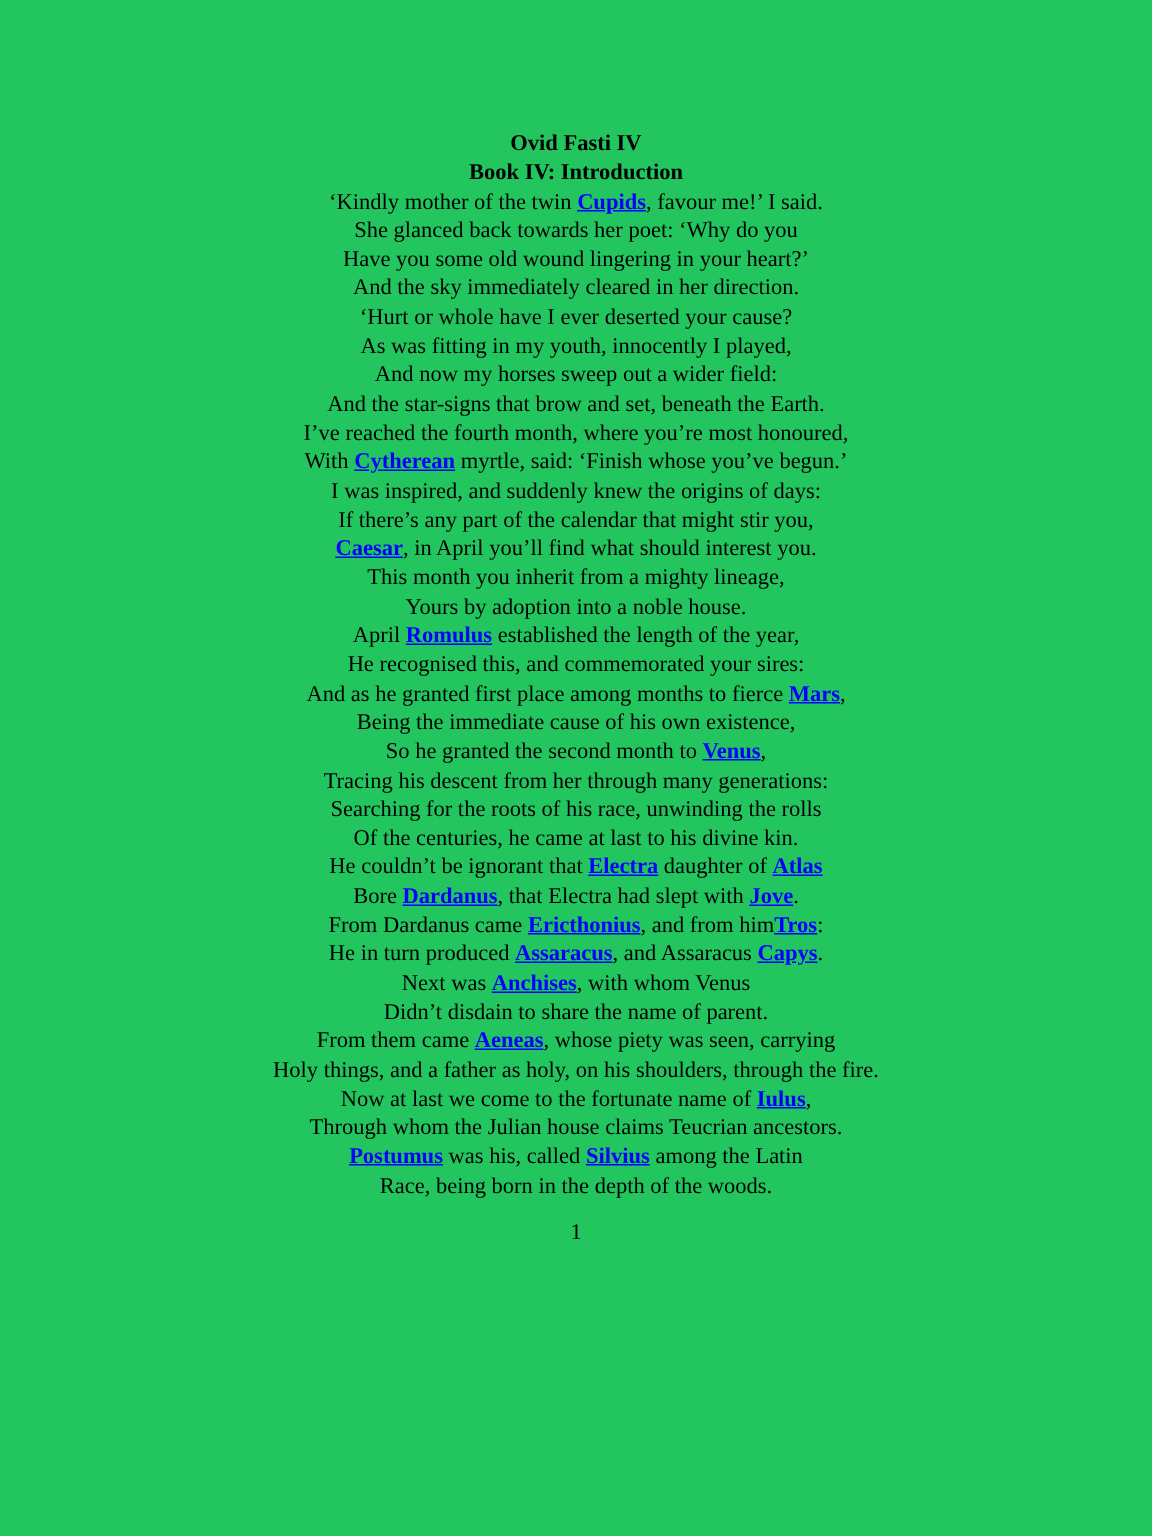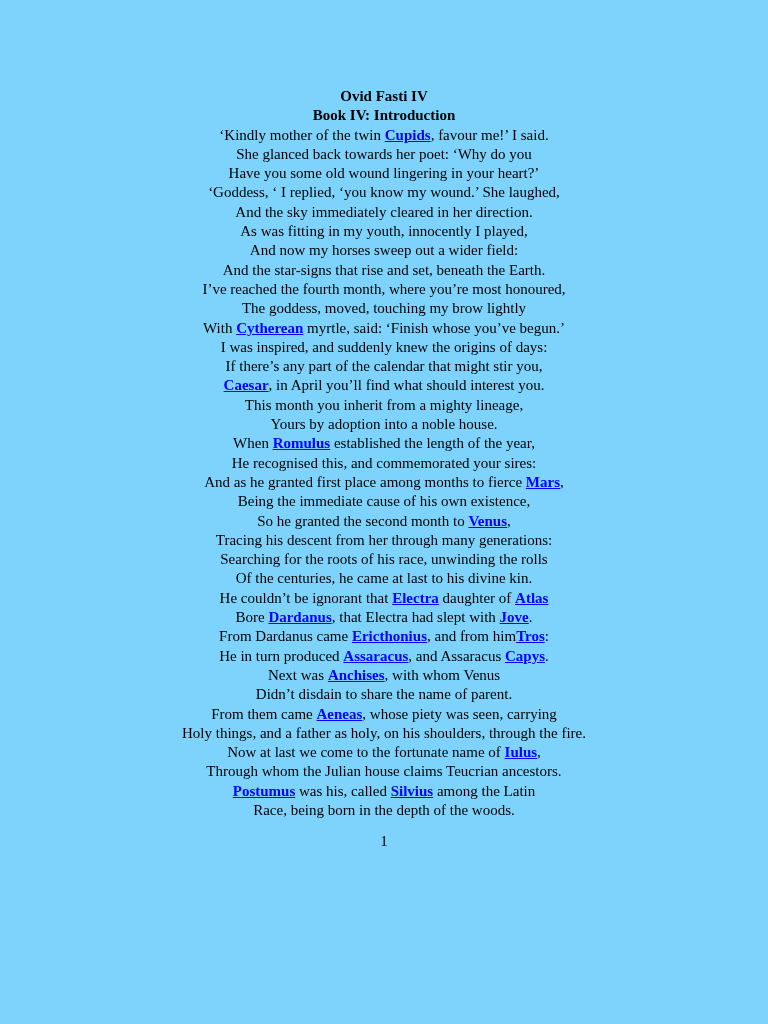--- a/index.html
+++ b/index.html
@@ -4,21 +4,21 @@
 <style>
   html, body {
     margin: 0;
     padding: 0;
     background: #ffffff;
   }
   .page {
     position: relative;
     width: 768px;
     height: 1024px;
-    background: #7dd3fc;
+    background: #22c55e;
     overflow: hidden;
     font-family: "Liberation Serif", "DejaVu Serif", serif;
     font-size: 15px;
     line-height: 19.3px;
     color: #000000;
   }
   .content {
     padding-top: 87px;
     text-align: center;
   }
@@ -47,34 +47,33 @@
 <body>
 
 <div class="page">
   <div class="content">
     <div class="title-line">Ovid Fasti IV</div>
     <div class="title-line">Book IV: Introduction</div>
     <div id="poem">
         <div class="poem-line"><span class="seg">‘Kindly mother of the twin </span><span class="seg link">Cupids</span><span class="seg">, favour me!’ I said.</span></div>
         <div class="poem-line"><span class="seg">She glanced back towards her poet: ‘Why do you</span></div>
         <div class="poem-line"><span class="seg">Have you some old wound lingering in your heart?’</span></div>
-        <div class="poem-line"><span class="seg">‘Goddess, ‘ I replied, ‘you know my wound.’ She laughed,</span></div>
         <div class="poem-line"><span class="seg">And the sky immediately cleared in her direction.</span></div>
+        <div class="poem-line"><span class="seg">‘Hurt or whole have I ever deserted your cause?</span></div>
         <div class="poem-line"><span class="seg">As was fitting in my youth, innocently I played,</span></div>
         <div class="poem-line"><span class="seg">And now my horses sweep out a wider field:</span></div>
-        <div class="poem-line"><span class="seg">And the star-signs that rise and set, beneath the Earth.</span></div>
+        <div class="poem-line"><span class="seg">And the star-signs that brow and set, beneath the Earth.</span></div>
         <div class="poem-line"><span class="seg">I’ve reached the fourth month, where you’re most honoured,</span></div>
-        <div class="poem-line"><span class="seg">The goddess, moved, touching my brow lightly</span></div>
         <div class="poem-line"><span class="seg">With </span><span class="seg link">Cytherean</span><span class="seg"> myrtle, said: ‘Finish whose you’ve begun.’</span></div>
         <div class="poem-line"><span class="seg">I was inspired, and suddenly knew the origins of days:</span></div>
         <div class="poem-line"><span class="seg">If there’s any part of the calendar that might stir you,</span></div>
         <div class="poem-line"><span class="seg link">Caesar</span><span class="seg">, in April you’ll find what should interest you.</span></div>
         <div class="poem-line"><span class="seg">This month you inherit from a mighty lineage,</span></div>
         <div class="poem-line"><span class="seg">Yours by adoption into a noble house.</span></div>
-        <div class="poem-line"><span class="seg">When </span><span class="seg link">Romulus</span><span class="seg"> established the length of the year,</span></div>
+        <div class="poem-line"><span class="seg">April </span><span class="seg link">Romulus</span><span class="seg"> established the length of the year,</span></div>
         <div class="poem-line"><span class="seg">He recognised this, and commemorated your sires:</span></div>
         <div class="poem-line"><span class="seg">And as he granted first place among months to fierce </span><span class="seg link">Mars</span><span class="seg">,</span></div>
         <div class="poem-line"><span class="seg">Being the immediate cause of his own existence,</span></div>
         <div class="poem-line"><span class="seg">So he granted the second month to </span><span class="seg link">Venus</span><span class="seg">,</span></div>
         <div class="poem-line"><span class="seg">Tracing his descent from her through many generations:</span></div>
         <div class="poem-line"><span class="seg">Searching for the roots of his race, unwinding the rolls</span></div>
         <div class="poem-line"><span class="seg">Of the centuries, he came at last to his divine kin.</span></div>
         <div class="poem-line"><span class="seg">He couldn’t be ignorant that </span><span class="seg link">Electra</span><span class="seg"> daughter of </span><span class="seg link">Atlas</span></div>
         <div class="poem-line"><span class="seg">Bore </span><span class="seg link">Dardanus</span><span class="seg">, that Electra had slept with </span><span class="seg link">Jove</span><span class="seg">.</span></div>
         <div class="poem-line"><span class="seg">From Dardanus came </span><span class="seg link">Ericthonius</span><span class="seg">, and from him</span><span class="seg link">Tros</span><span class="seg">:</span></div>

